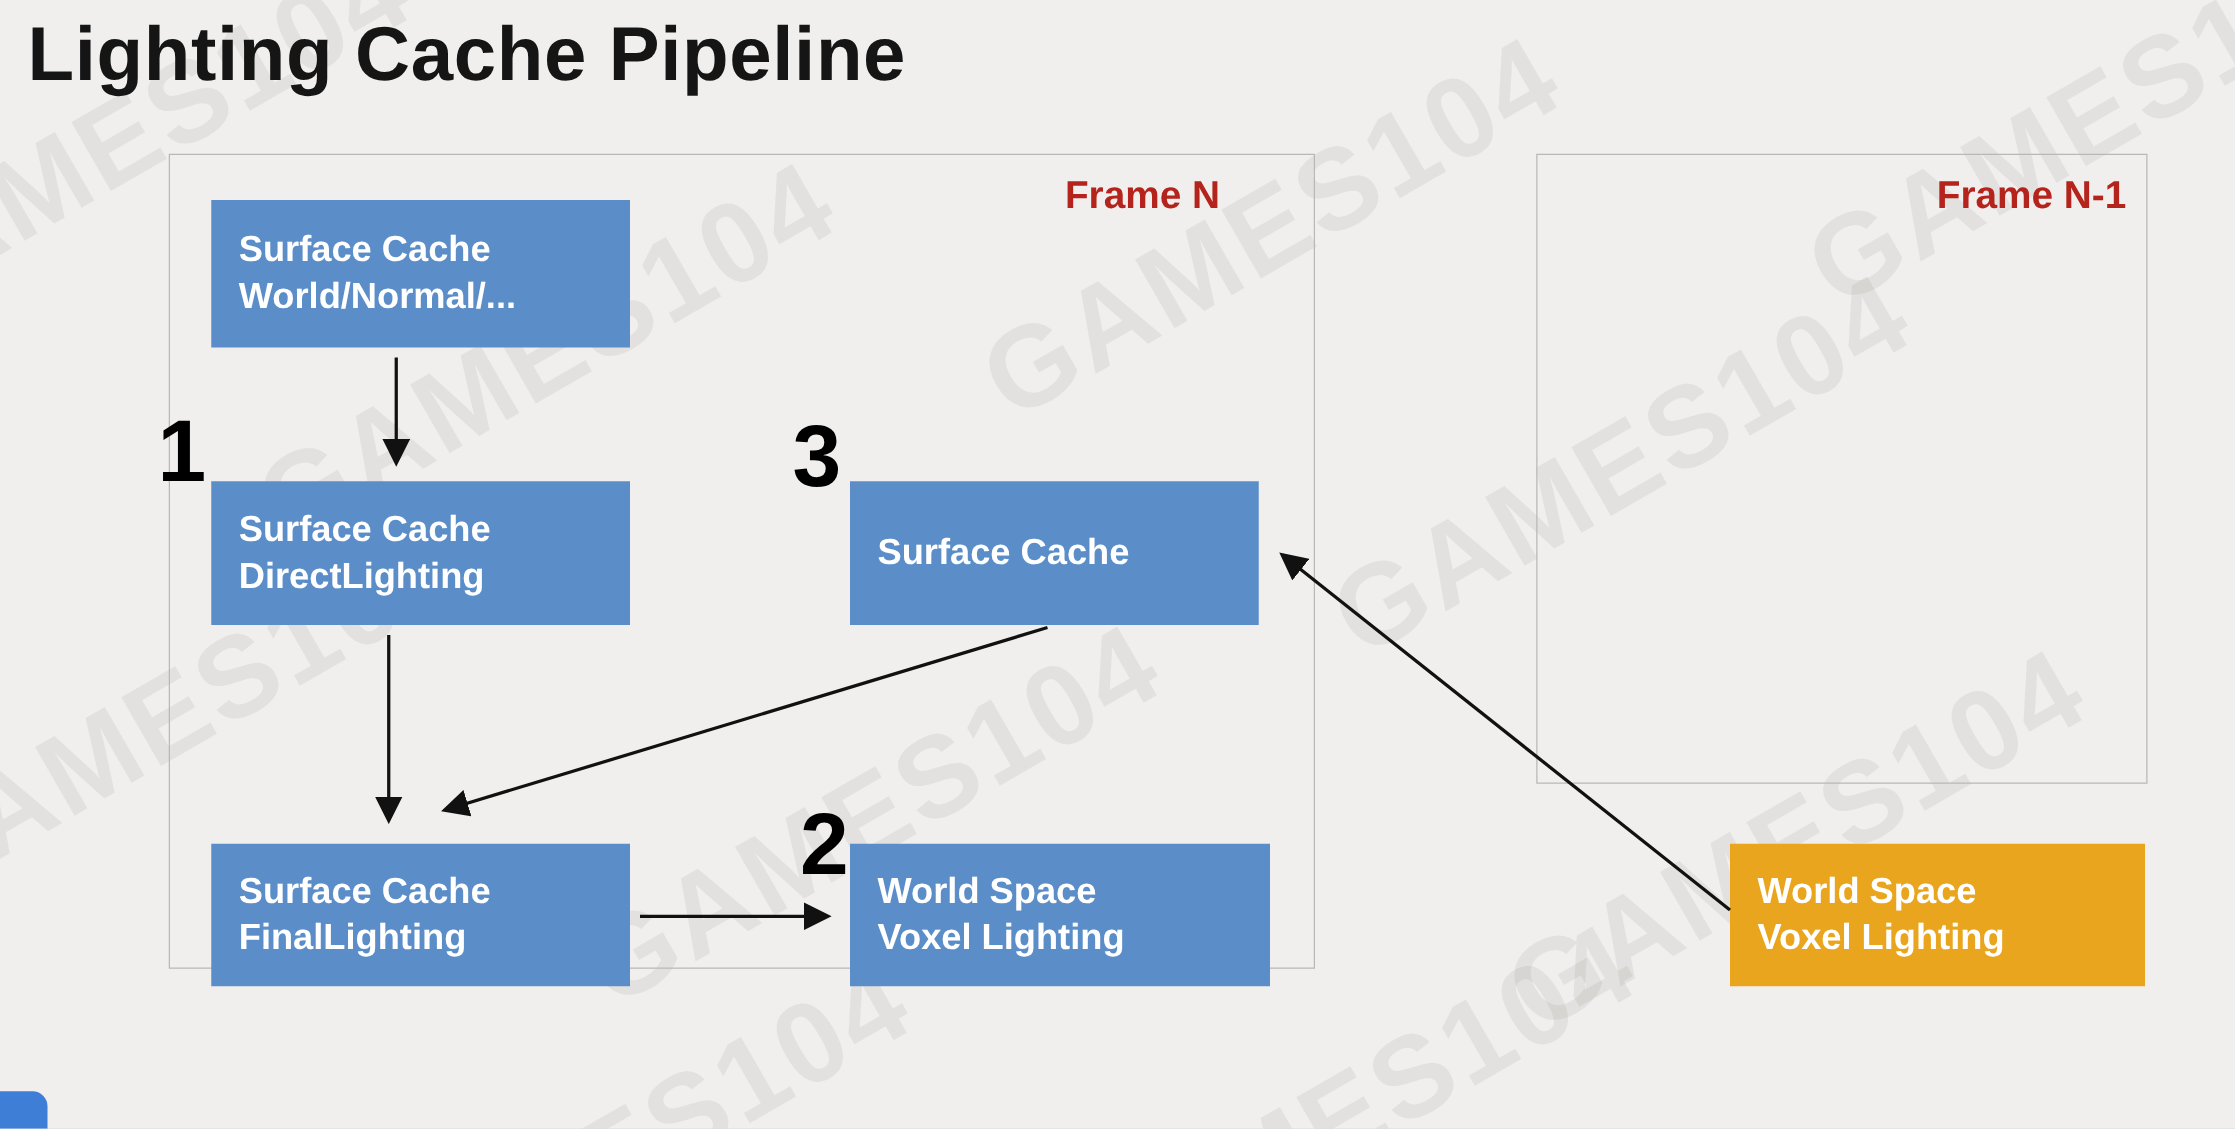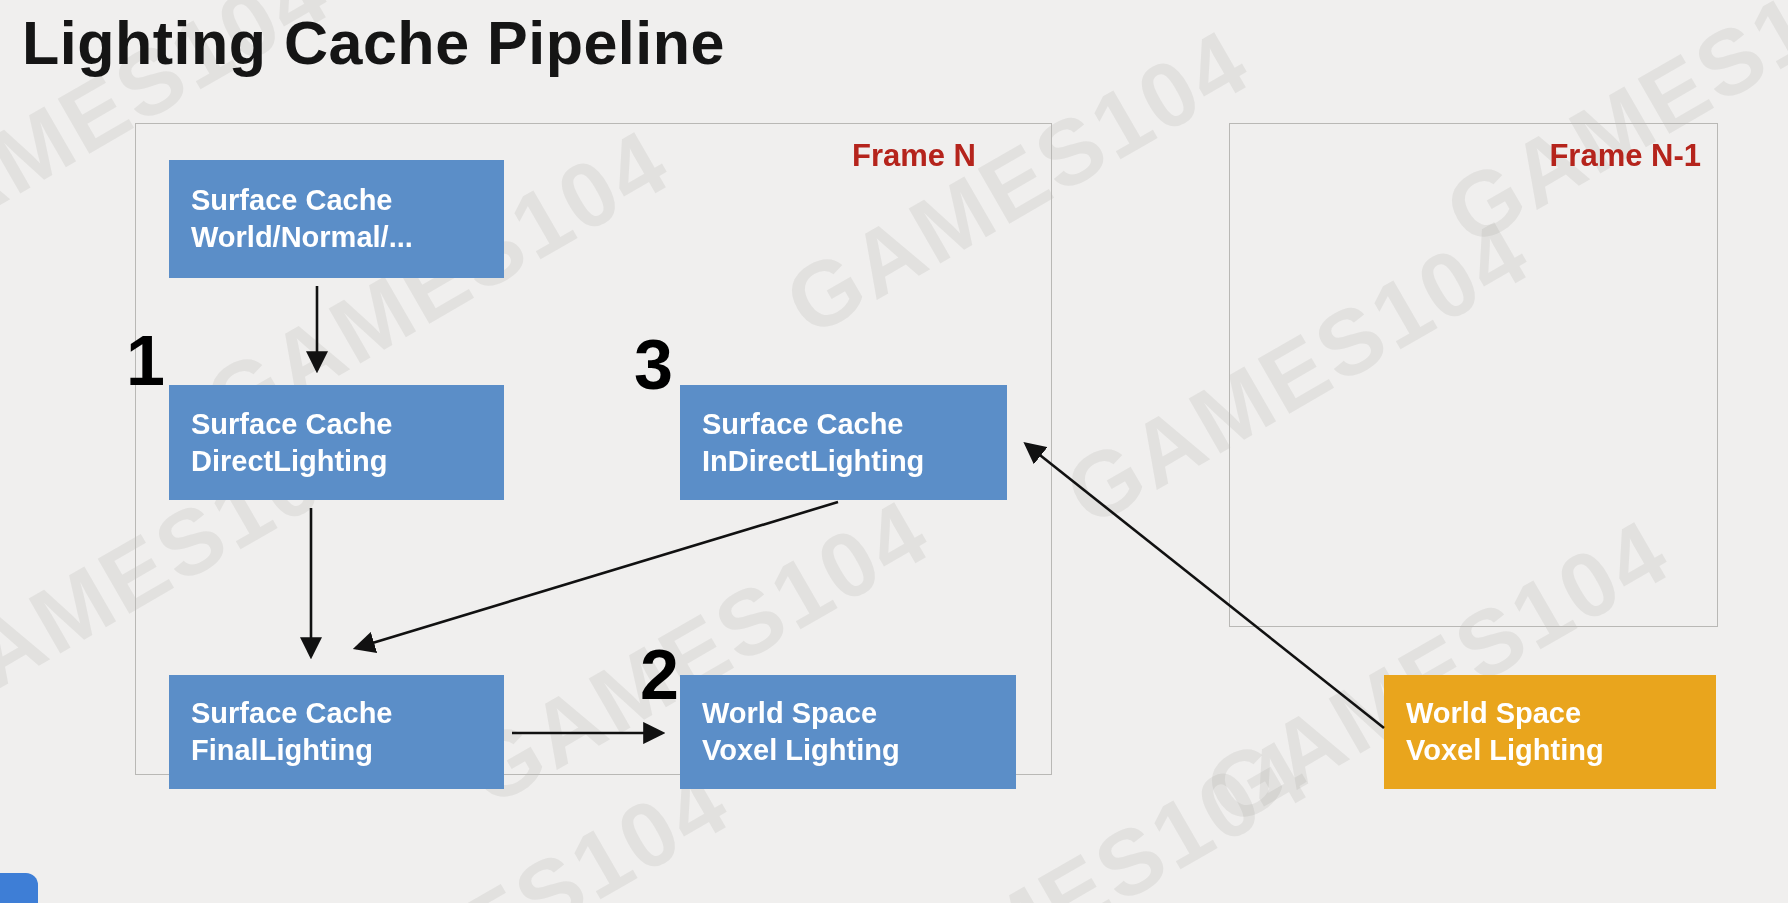--- a/index.html
+++ b/index.html
@@ -101,21 +101,20 @@
     <span>World/Normal/...</span>
   </div>
 
   <div class="node blue" style="left:169px; top:385px; width:335px; height:115px;">
     <span>Surface Cache</span>
     <span>DirectLighting</span>
   </div>
 
   <div class="node blue" style="left:680px; top:385px; width:327px; height:115px;">
     <span>Surface Cache</span>
-    <span>InDirectLighting</span>
   </div>
 
   <div class="node blue" style="left:169px; top:675px; width:335px; height:114px;">
     <span>Surface Cache</span>
     <span>FinalLighting</span>
   </div>
 
   <div class="node blue" style="left:680px; top:675px; width:336px; height:114px;">
     <span>World Space</span>
     <span>Voxel Lighting</span>

